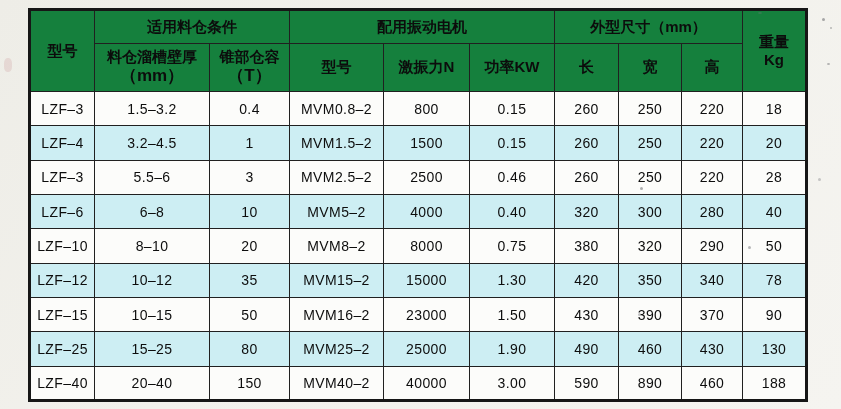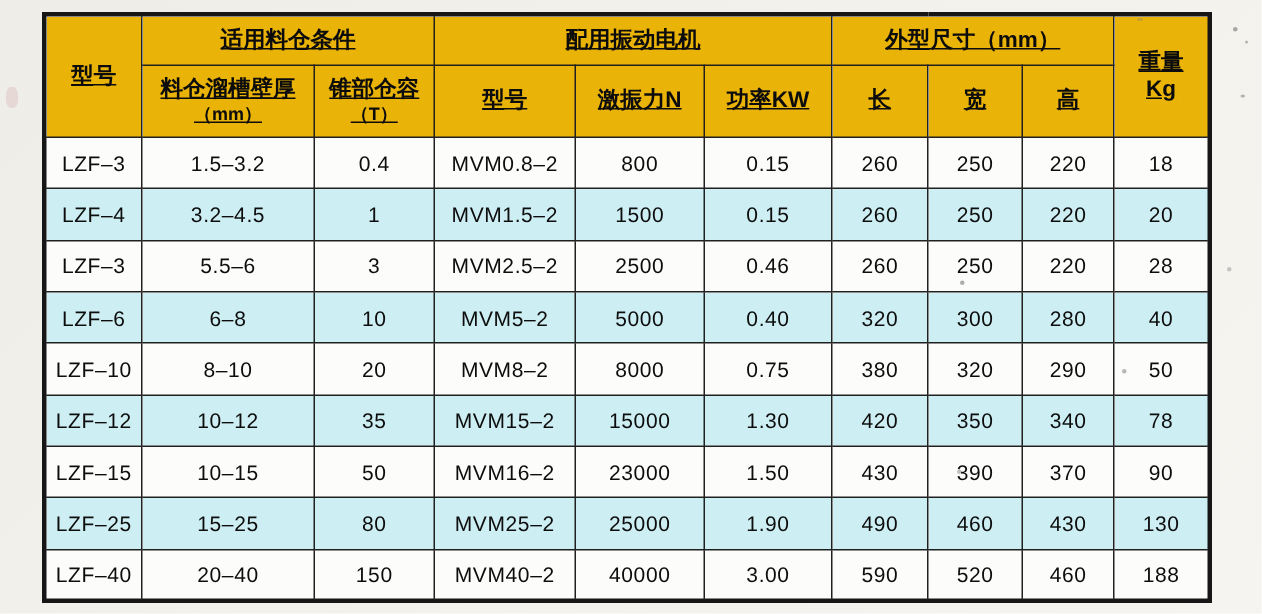--- a/index.html
+++ b/index.html
@@ -16,28 +16,27 @@
     border-collapse:collapse;table-layout:fixed;
     background:#fdfdfb;
     border:3px solid #161616;
   }
   th,td{
     border:1.6px solid #202020;
     text-align:center;vertical-align:middle;
     padding:0 2px;overflow:hidden;
   }
   thead th{
-    background:#eab308;
+    background:#15803d;
     font-weight:bold;font-size:15px;color:#0c0c0c;
     line-height:1.25;
-    text-decoration:underline;
   }
   thead tr.h1{height:34px;}
   thead tr.h2{height:48px;}
-  thead .unit{font-size:12px;font-weight:bold;}
+  thead .unit{font-size:17px;font-weight:bold;}
   tbody tr{height:34px;}
   tbody td{
     font-size:14px;font-weight:500;color:#0d0d0d;
     letter-spacing:0.4px;background:#fcfcfa;
   }
   tbody tr:nth-child(even) td{background:#cdeef3;}
   .twoline div{line-height:1.2;}
   
   .speck{position:absolute;border-radius:50%;display:block;}
   .s1{left:822px;top:18px;width:3px;height:3px;background:rgba(90,90,95,.5);}
@@ -131,21 +130,21 @@
           <td>260</td>
           <td>250</td>
           <td>220</td>
           <td>28</td>
         </tr>
         <tr>
           <td>LZF–6</td>
           <td>6–8</td>
           <td>10</td>
           <td>MVM5–2</td>
-          <td>5000</td>
+          <td>4000</td>
           <td>0.40</td>
           <td>320</td>
           <td>300</td>
           <td>280</td>
           <td>40</td>
         </tr>
         <tr>
           <td>LZF–10</td>
           <td>8–10</td>
           <td>20</td>
@@ -194,21 +193,21 @@
           <td>130</td>
         </tr>
         <tr>
           <td>LZF–40</td>
           <td>20–40</td>
           <td>150</td>
           <td>MVM40–2</td>
           <td>40000</td>
           <td>3.00</td>
           <td>590</td>
-          <td>520</td>
+          <td>890</td>
           <td>460</td>
           <td>188</td>
         </tr>
       </tbody>
     </table>
   </div>
 
   <i class="speck s1"></i>
   <i class="speck s2"></i>
   <i class="speck s3"></i>

